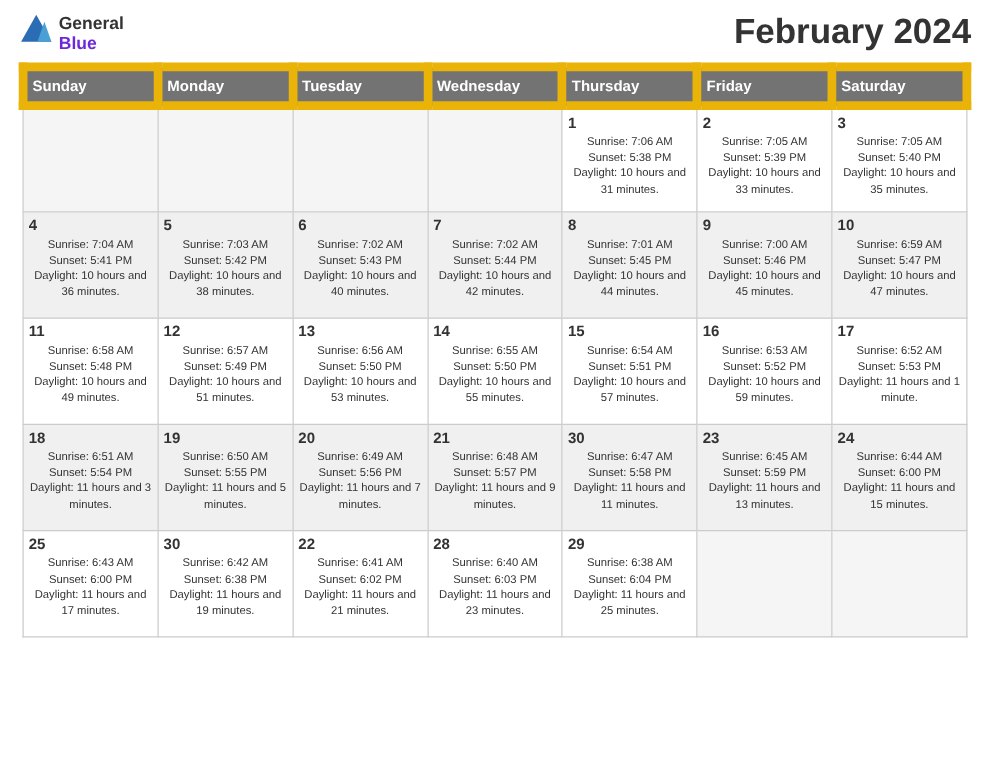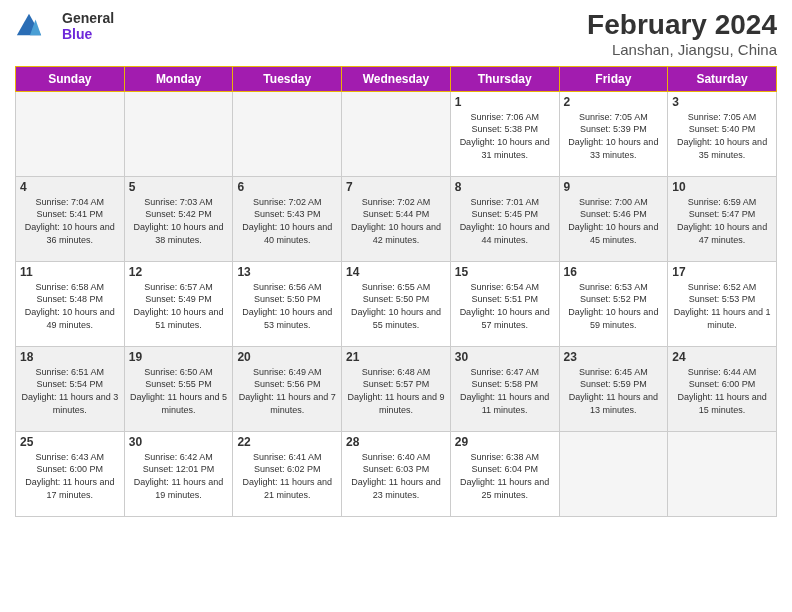--- a/index.html
+++ b/index.html
@@ -16,22 +16,21 @@
       padding: 10px 15px;
     }
     .header {
       display: flex;
       justify-content: space-between;
       align-items: flex-start;
       margin-bottom: 8px;
     }
     .logo {
       display: flex;
-      align-items: center;
-      gap: 19px;
+      gap: 4px;
     }
     .logo-text {
       display: flex;
       flex-direction: column;
       font-size: 14px;
       font-weight: bold;
     }
     .logo-general { color: #333; }
     .logo-blue { color: #6d28d9; }
     .logo-icon {
@@ -50,27 +49,27 @@
     .location {
       font-size: 15px;
       color: #555;
     }
     .calendar {
       width: 100%;
       border-collapse: collapse;
       border: 1px solid #aaa;
     }
     .calendar th {
-      background: #a21caf;
+      background: #737373;
       color: #fff;
       font-size: 12px;
       font-weight: bold;
       padding: 5px 4px;
-      text-align: center;
-      border: 1px solid #eab308;
+      text-align: left;
+      border: 7px solid #eab308;
     }
     .calendar td {
       width: calc(100% / 7);
       vertical-align: top;
       border: 1px solid #ccc;
       padding: 3px 4px;
       font-size: 9.5px;
       color: #333;
       height: 85px;
       background: #fff;
@@ -104,21 +103,20 @@
         <polygon points="15,2 28,25 2,25" fill="#2a6db5"></polygon>
         <polygon points="22,8 28,25 16,25" fill="#4a9fd5"></polygon>
       </svg>
       <div class="logo-text">
         <span class="logo-general">General</span>
         <span class="logo-blue">Blue</span>
       </div>
     </div>
     <div class="title-area">
       <div class="month-title">February 2024</div>
-      <div class="location">Lanshan, Jiangsu, China</div>
     </div>
   </div>
 
   <table class="calendar">
     <thead>
       <tr>
       <th>Sunday</th>
           <th>Monday</th>
           <th>Tuesday</th>
           <th>Wednesday</th>
@@ -312,21 +310,21 @@
           <td>
             <div class="day-number">25</div>
             <div class="day-info">Sunrise: 6:43 AM
 Sunset: 6:00 PM
 Daylight: 11 hours
 and 17 minutes.</div>
           </td>
           <td>
             <div class="day-number">30</div>
             <div class="day-info">Sunrise: 6:42 AM
-Sunset: 12:01 PM
+Sunset: 6:38 PM
 Daylight: 11 hours
 and 19 minutes.</div>
           </td>
           <td>
             <div class="day-number">22</div>
             <div class="day-info">Sunrise: 6:41 AM
 Sunset: 6:02 PM
 Daylight: 11 hours
 and 21 minutes.</div>
           </td>

